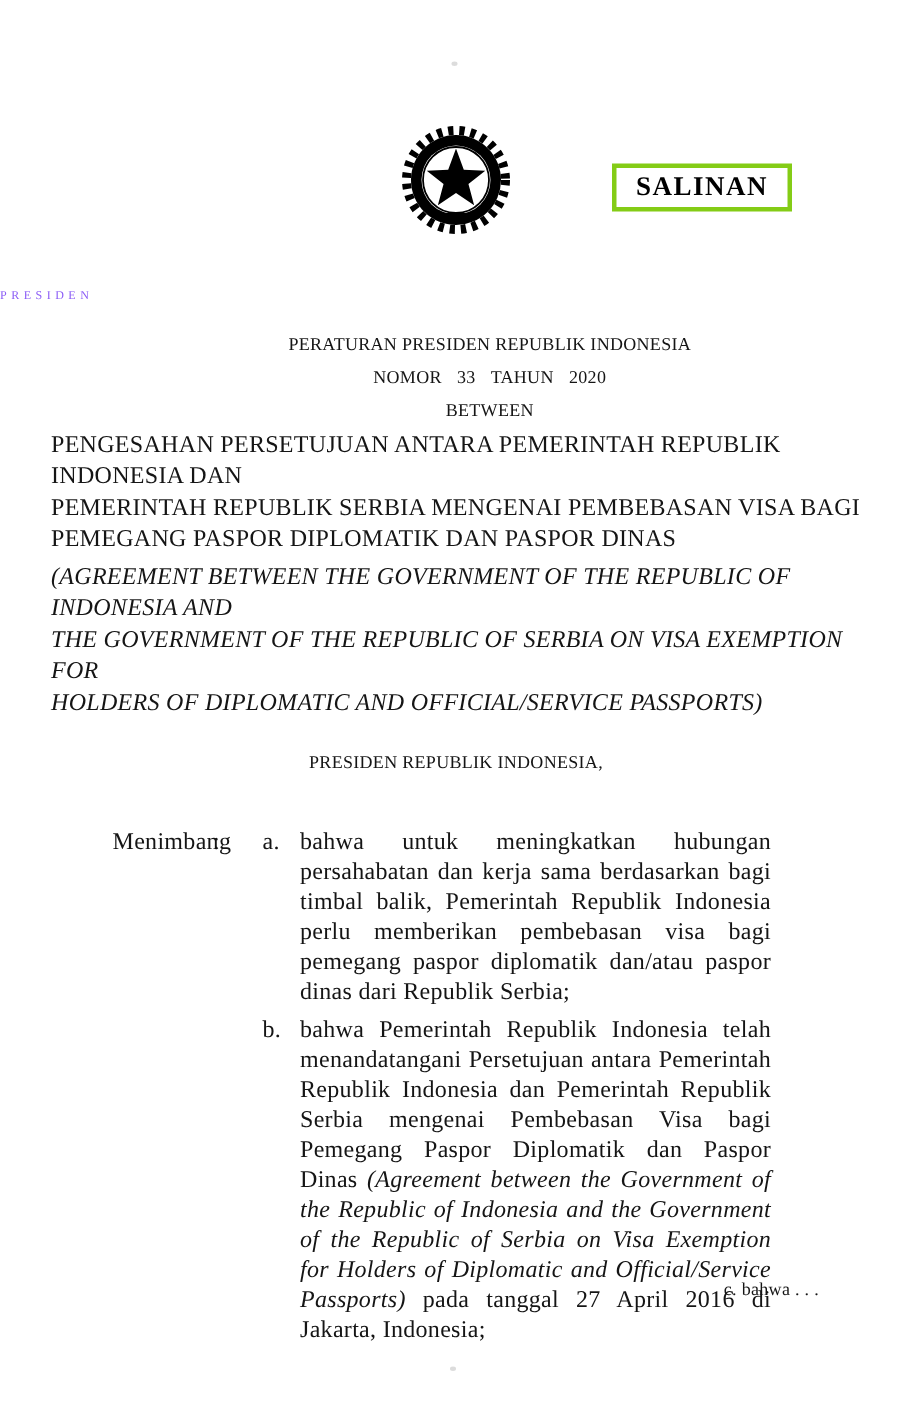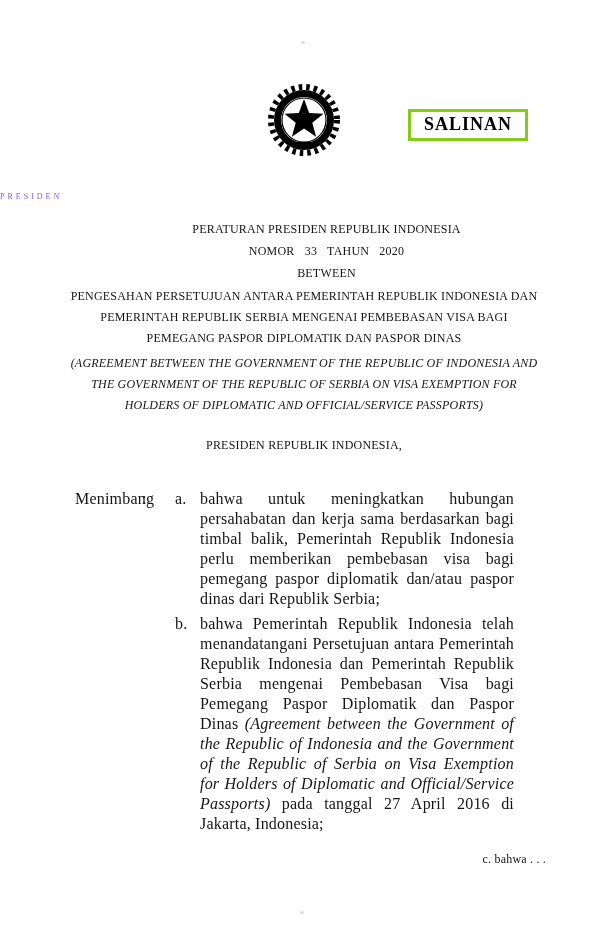--- a/index.html
+++ b/index.html
@@ -36,22 +36,21 @@
   .letterhead .l2 { font-size:8px; letter-spacing:1.8px; line-height:11px; }
 
   .content { position:absolute; top:218px; left:0; width:100%; }
 
   .title { text-align:center; font-size:12px; line-height:22px; letter-spacing:.2px;margin-left:45px; }
   .title .nomor { word-spacing:7px; }
 
   .subject {
     margin:2px auto 0 auto;
     max-width:540px;
-    text-align:center;
-    font-size:12px; line-height:21px; letter-spacing:.2px;
+    font-size:16px; line-height:21px; letter-spacing:.2px;
     white-space:pre-line;
   }
   .subject.en { margin-top:4px; font-style:italic; }
 
   .preamble { text-align:center; font-size:12px; letter-spacing:.2px; }
   .preamble .p1 { margin-top:27px; line-height:21px; }
   .preamble .p2 { margin-top:19px; line-height:21px; }
 
   .consider {
     display:flex; align-items:flex-start;

